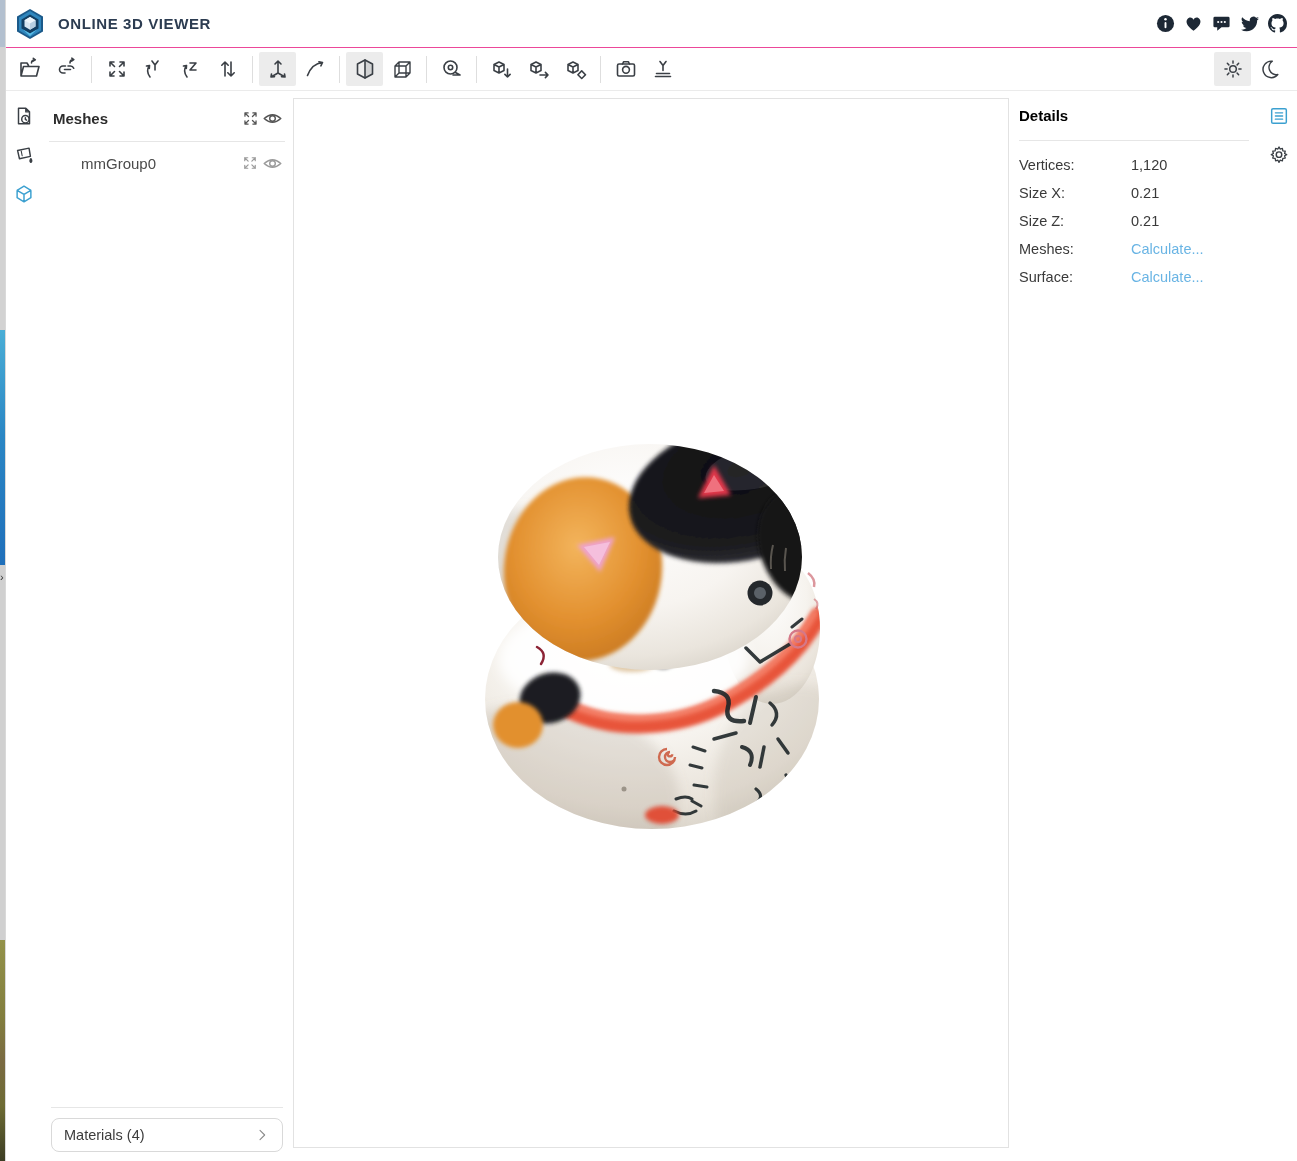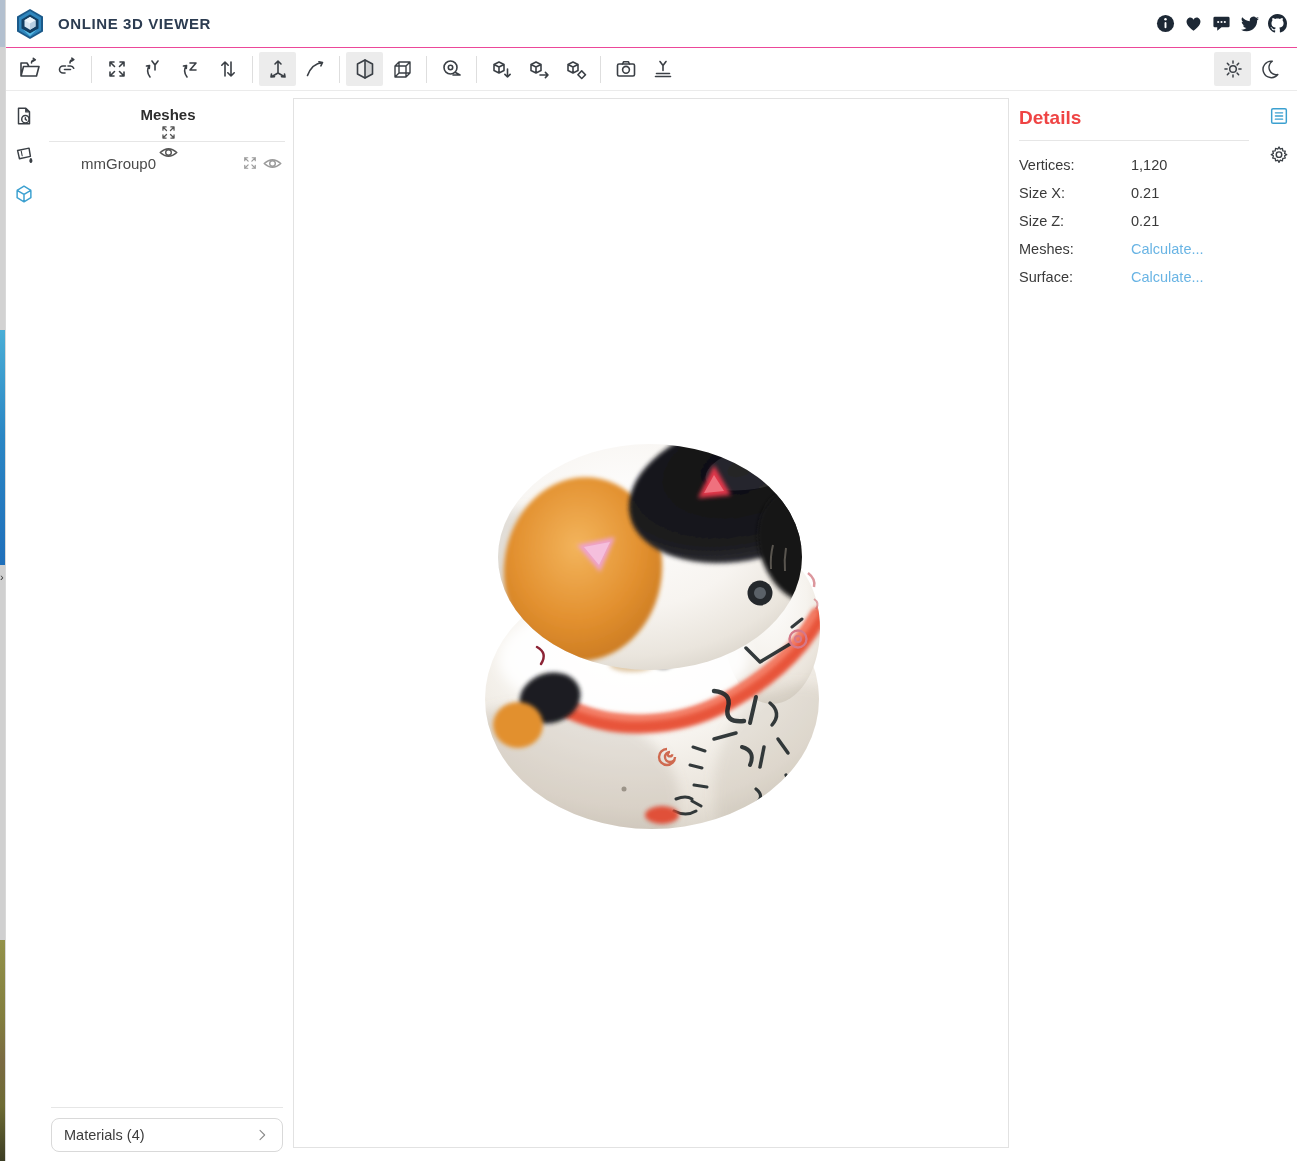--- a/index.html
+++ b/index.html
@@ -48,21 +48,21 @@
            border-radius:8px;display:flex;align-items:center;padding:0 12px;box-sizing:border-box;
            font-size:14.5px;color:#3c3c3c;background:#fff;}
   .mat-btn span{flex:1;}
 
   
   .viewport{position:absolute;left:293px;top:98px;width:716px;height:1050px;background:#fff;
             border:1px solid #e2e2e2;box-sizing:border-box;}
 
   
   .details{position:absolute;left:1009px;top:91px;width:252px;background:#fff;}
-  .det-title{position:absolute;left:10px;top:16px;font-size:19px;font-weight:bold;color:#ef4444;}
+  .det-title{position:absolute;left:10px;top:16px;font-size:15px;font-weight:bold;color:#000000;}
   .det-div{position:absolute;left:10px;top:49px;right:12px;border-top:1px solid #e6e6e6;}
   .det-rows{position:absolute;left:10px;top:60px;right:20px;}
   .det-row{height:28px;display:flex;align-items:center;font-size:14.5px;color:#3a3a3a;}
   .det-label{width:112px;}
   .det-link{color:#69b4e4;}
 
   
   .right-rail{position:absolute;right:0;top:91px;width:36px;bottom:0;background:#fff;
               display:flex;flex-direction:column;align-items:center;padding-top:13px;gap:15px;}
 </style>
@@ -255,21 +255,21 @@
       </svg>
   </div>
   <div class="rbtn">
     <svg viewBox="0 0 24 24" width="22" height="22" class="ic" style="stroke:#3ba0d0;">
         <path d="M12 3.5 L19.5 8 v8 L12 20.5 L4.5 16 V8 Z M4.5 8 L12 12.5 L19.5 8 M12 12.5 V20.5"></path>
       </svg>
   </div>
 </div>
 
 <div class="navigator">
-  <div class="nav-row" style="top:15px;flex-direction:column;">
+  <div class="nav-row" style="top:15px;">
     <div class="nav-title">Meshes</div>
     <div class="mini">
       <svg viewBox="0 0 24 24" width="19" height="19" class="ic" style="stroke:#555;">
           <path d="M9.5 9.5 5 5 M5 9 V5 h4 M14.5 9.5 19 5 M15 5 h4 v4 M9.5 14.5 5 19 M5 15 v4 h4 M14.5 14.5 19 19 M19 15 v4 h-4"></path>
         </svg>
     </div>
     <div class="mini">
       <svg viewBox="0 0 24 24" width="21" height="21" class="ic" style="stroke:#555;">
           <path d="M2.5 12 Q12 3.5 21.5 12 Q12 20.5 2.5 12 Z"></path>
           <circle cx="12" cy="12" r="3.2"></circle>

